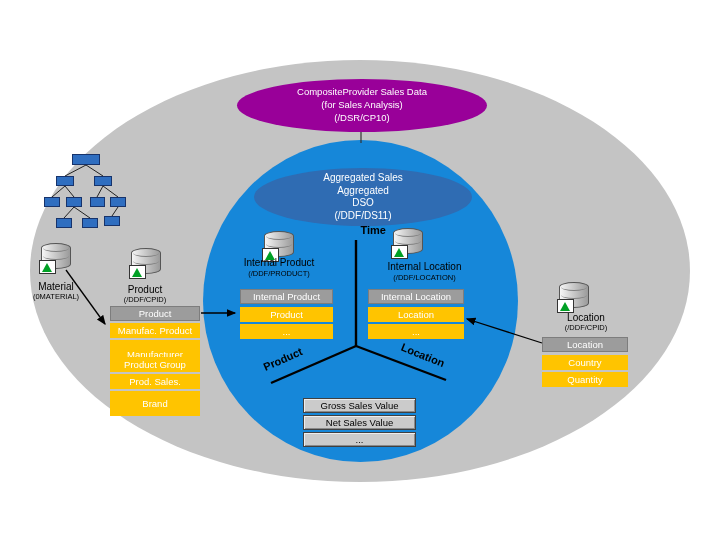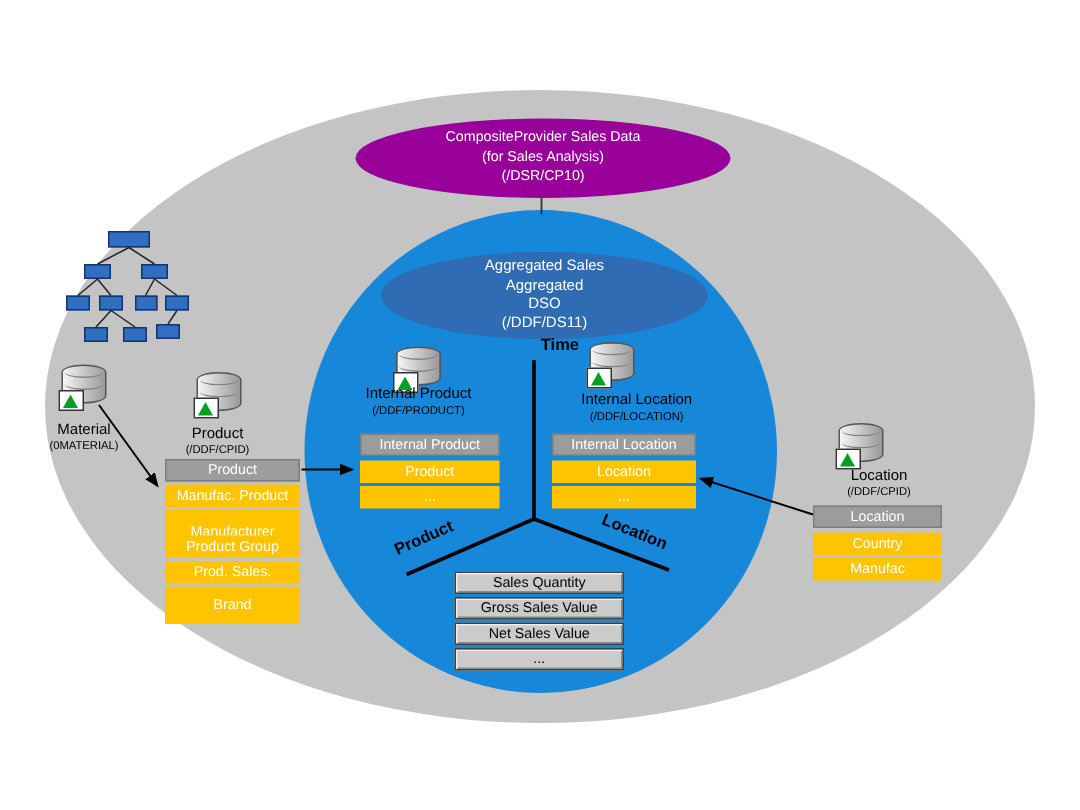--- a/index.html
+++ b/index.html
@@ -158,23 +158,22 @@
   <div class="abs hdr" style="left:240px;top:289px;width:93px;height:15px">Internal Product</div>
   <div class="abs ybox" style="left:240px;top:307px;width:93px;height:15px">Product</div>
   <div class="abs ybox" style="left:240px;top:324px;width:93px;height:15px">...</div>
 
   <div class="abs hdr" style="left:368px;top:289px;width:96px;height:15px">Internal Location</div>
   <div class="abs ybox" style="left:368px;top:307px;width:96px;height:15px">Location</div>
   <div class="abs ybox" style="left:368px;top:324px;width:96px;height:15px">...</div>
 
   <div class="abs hdr" style="left:542px;top:337px;width:86px;height:15px">Location</div>
   <div class="abs ybox" style="left:542px;top:355px;width:86px;height:15px">Country</div>
-  <div class="abs ybox" style="left:542px;top:372px;width:86px;height:15px">Manufac</div>
-
-  <div class="abs kbox" style="left:303px;top:381px;width:113px;height:15px">Sales Quantity</div>
+  <div class="abs ybox" style="left:542px;top:372px;width:86px;height:15px">Quantity</div>
+
   <div class="abs kbox" style="left:303px;top:398px;width:113px;height:15px">Gross Sales Value</div>
   <div class="abs kbox" style="left:303px;top:415px;width:113px;height:15px">Net Sales Value</div>
   <div class="abs kbox" style="left:303px;top:432px;width:113px;height:15px">...</div>
 
   <svg id="lines" class="abs" viewBox="0 0 720 540">
     <defs>
       <marker id="arr" markerWidth="9" markerHeight="8" refX="6.5" refY="3" orient="auto">
         <path d="M0,0 L7.5,3 L0,6 z" fill="#000"></path>
       </marker>
     </defs>

